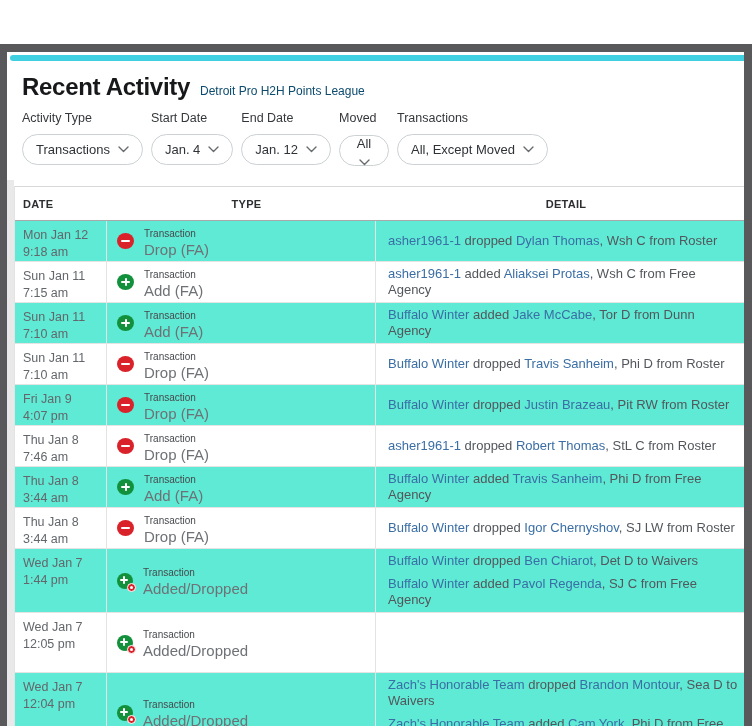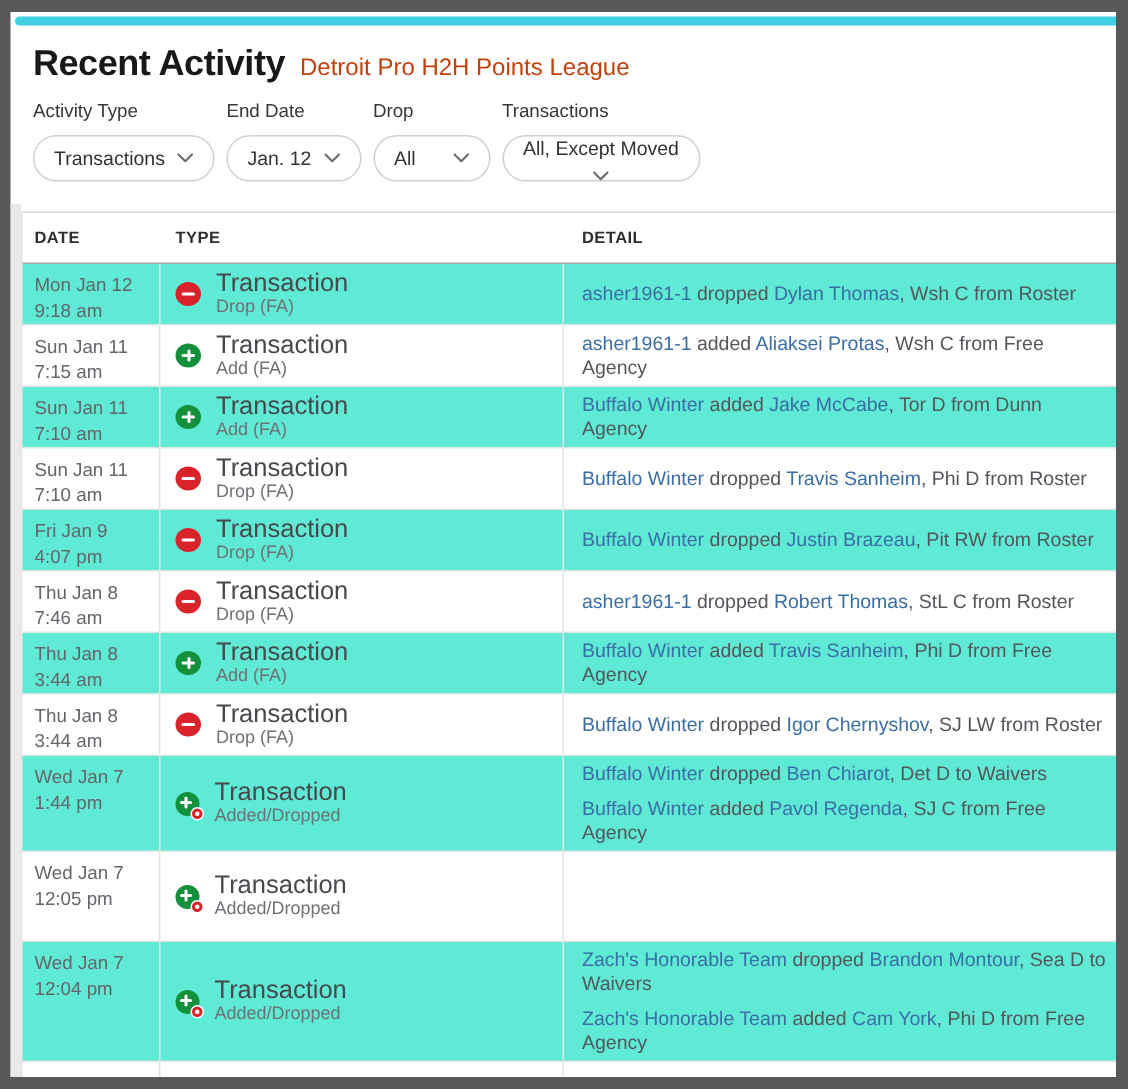--- a/index.html
+++ b/index.html
@@ -6,20 +6,21 @@
   html, body { width: 752px; height: 726px; }
   body {
     font-family: "Liberation Sans", sans-serif;
     overflow: hidden;
     position: relative;
   }
   .frame {
     position: absolute; inset: 0;
     background: #59595b;
     padding: 8px 8px 8px 7px;
+    margin-top: 44px;
   }
   .page {
     position: relative;
     width: 737px; height: 710px;
     background: #ffffff;
     overflow: hidden;
   }
   .accent-bar {
     position: absolute; top: 3px; left: 3px; right: 0;
     height: 6px;
@@ -27,21 +28,21 @@
     border-radius: 3px 0 0 3px;
   }
   .header {
     margin: 21px 0 0 15px;
     display: flex; align-items: baseline;
   }
   .header h1 {
     font-size: 24px; font-weight: 700; color: #17181a;
     letter-spacing: -0.3px;
   }
-  .subtitle { margin-left: 10px; font-size: 16px; color: #c2410c; }
+  .subtitle { margin-left: 10px; font-size: 12px; color: #0c4a6e; }
 
   .filters { margin: 10px 0 0 15px; display: flex; gap: 8px; }
   .filter-label { font-size: 12.5px; color: #35383b; margin-bottom: 9px; }
   .pill {
     display: inline-flex; align-items: center; justify-content: space-between;
     gap: 8px; height: 31px; padding: 0 13px;
     background: #fff; border: 1px solid #ccd1d4; border-radius: 16px;
     font-family: "Liberation Sans", sans-serif;
     font-size: 13px; color: #2f3337; cursor: pointer;
   }
@@ -61,43 +62,43 @@
     border-left: 1px solid #e3e3e3;
   }
   .thead {
     display: grid; grid-template-columns: 92px 269px 1fr;
     height: 35px; align-items: center;
     border-top: 1px solid #d8d8d8;
     border-bottom: 1px solid #a9a9a9;
     font-size: 11px; font-weight: 700; color: #2c2e30; letter-spacing: .3px;
   }
   .thead .hc { padding-left: 8px; }
-  .thead .hc + .hc { padding-left: 10px; }
+  .thead .hc + .hc { padding-left: 10px; text-align: center; }
   .thead .hc:last-child { padding-left: 12px; }
 
   .row {
     display: grid; grid-template-columns: 92px 269px 1fr;
     min-height: 40px;
     border-bottom: 1px solid #e4e4e4;
     background: #fff;
   }
   .row.double { min-height: 60px; }
   .row.odd { background: #5eead4; }
   .c-date {
     padding: 6px 6px 0 8px;
     font-size: 12.5px; color: #63676b; line-height: 17px;
     border-right: 1px solid #e3e3e3;
   }
   .c-type {
     display: flex; align-items: center; gap: 10px;
     padding-left: 10px;
     border-right: 1px solid #e3e3e3;
   }
-  .t1 { font-size: 17px; color: #46494d; line-height: 16px; }
-  .t2 { font-size: 12px; color: #6e7276; line-height: 15px; }
+  .t1 { font-size: 10px; color: #46494d; line-height: 16px; }
+  .t2 { font-size: 15px; color: #6e7276; line-height: 15px; }
   .c-detail {
     display: flex; flex-direction: column; justify-content: center;
     gap: 7px; padding: 4px 6px 4px 12px;
     font-size: 13px; color: #53575c;
   }
   .dline { line-height: 16px; }
   .lnk { color: var(--link, #3a6ea5); text-decoration: none; cursor: pointer; }
 
   .ticon {
     position: relative; flex: 0 0 auto;
@@ -149,33 +150,42 @@
   <div class="filter-group">
     <div class="filter-label">Activity Type</div>
     <button class="pill">
       <span class="pill-value">Transactions</span>
       <svg class="chev" width="11" height="7" viewBox="0 0 11 7">
               <path d="M1 1l4.5 4.5L10 1" fill="none" stroke="#676b6e" stroke-width="1.4" stroke-linecap="round" stroke-linejoin="round"></path>
             </svg>
     </button>
   </div>
 
+  <div class="filter-group">
+    <div class="filter-label">Start Date</div>
+    <button class="pill">
+      <span class="pill-value">Jan. 4</span>
+      <svg class="chev" width="11" height="7" viewBox="0 0 11 7">
+              <path d="M1 1l4.5 4.5L10 1" fill="none" stroke="#676b6e" stroke-width="1.4" stroke-linecap="round" stroke-linejoin="round"></path>
+            </svg>
+    </button>
+  </div>
 
   <div class="filter-group">
     <div class="filter-label">End Date</div>
     <button class="pill">
       <span class="pill-value">Jan. 12</span>
       <svg class="chev" width="11" height="7" viewBox="0 0 11 7">
               <path d="M1 1l4.5 4.5L10 1" fill="none" stroke="#676b6e" stroke-width="1.4" stroke-linecap="round" stroke-linejoin="round"></path>
             </svg>
     </button>
   </div>
 
   <div class="filter-group">
-    <div class="filter-label">Drop</div>
+    <div class="filter-label">Moved</div>
     <button class="pill">
       <span class="pill-value">All</span>
       <svg class="chev" width="11" height="7" viewBox="0 0 11 7">
               <path d="M1 1l4.5 4.5L10 1" fill="none" stroke="#676b6e" stroke-width="1.4" stroke-linecap="round" stroke-linejoin="round"></path>
             </svg>
     </button>
   </div>
 
   <div class="filter-group">
     <div class="filter-label">Transactions</div>

